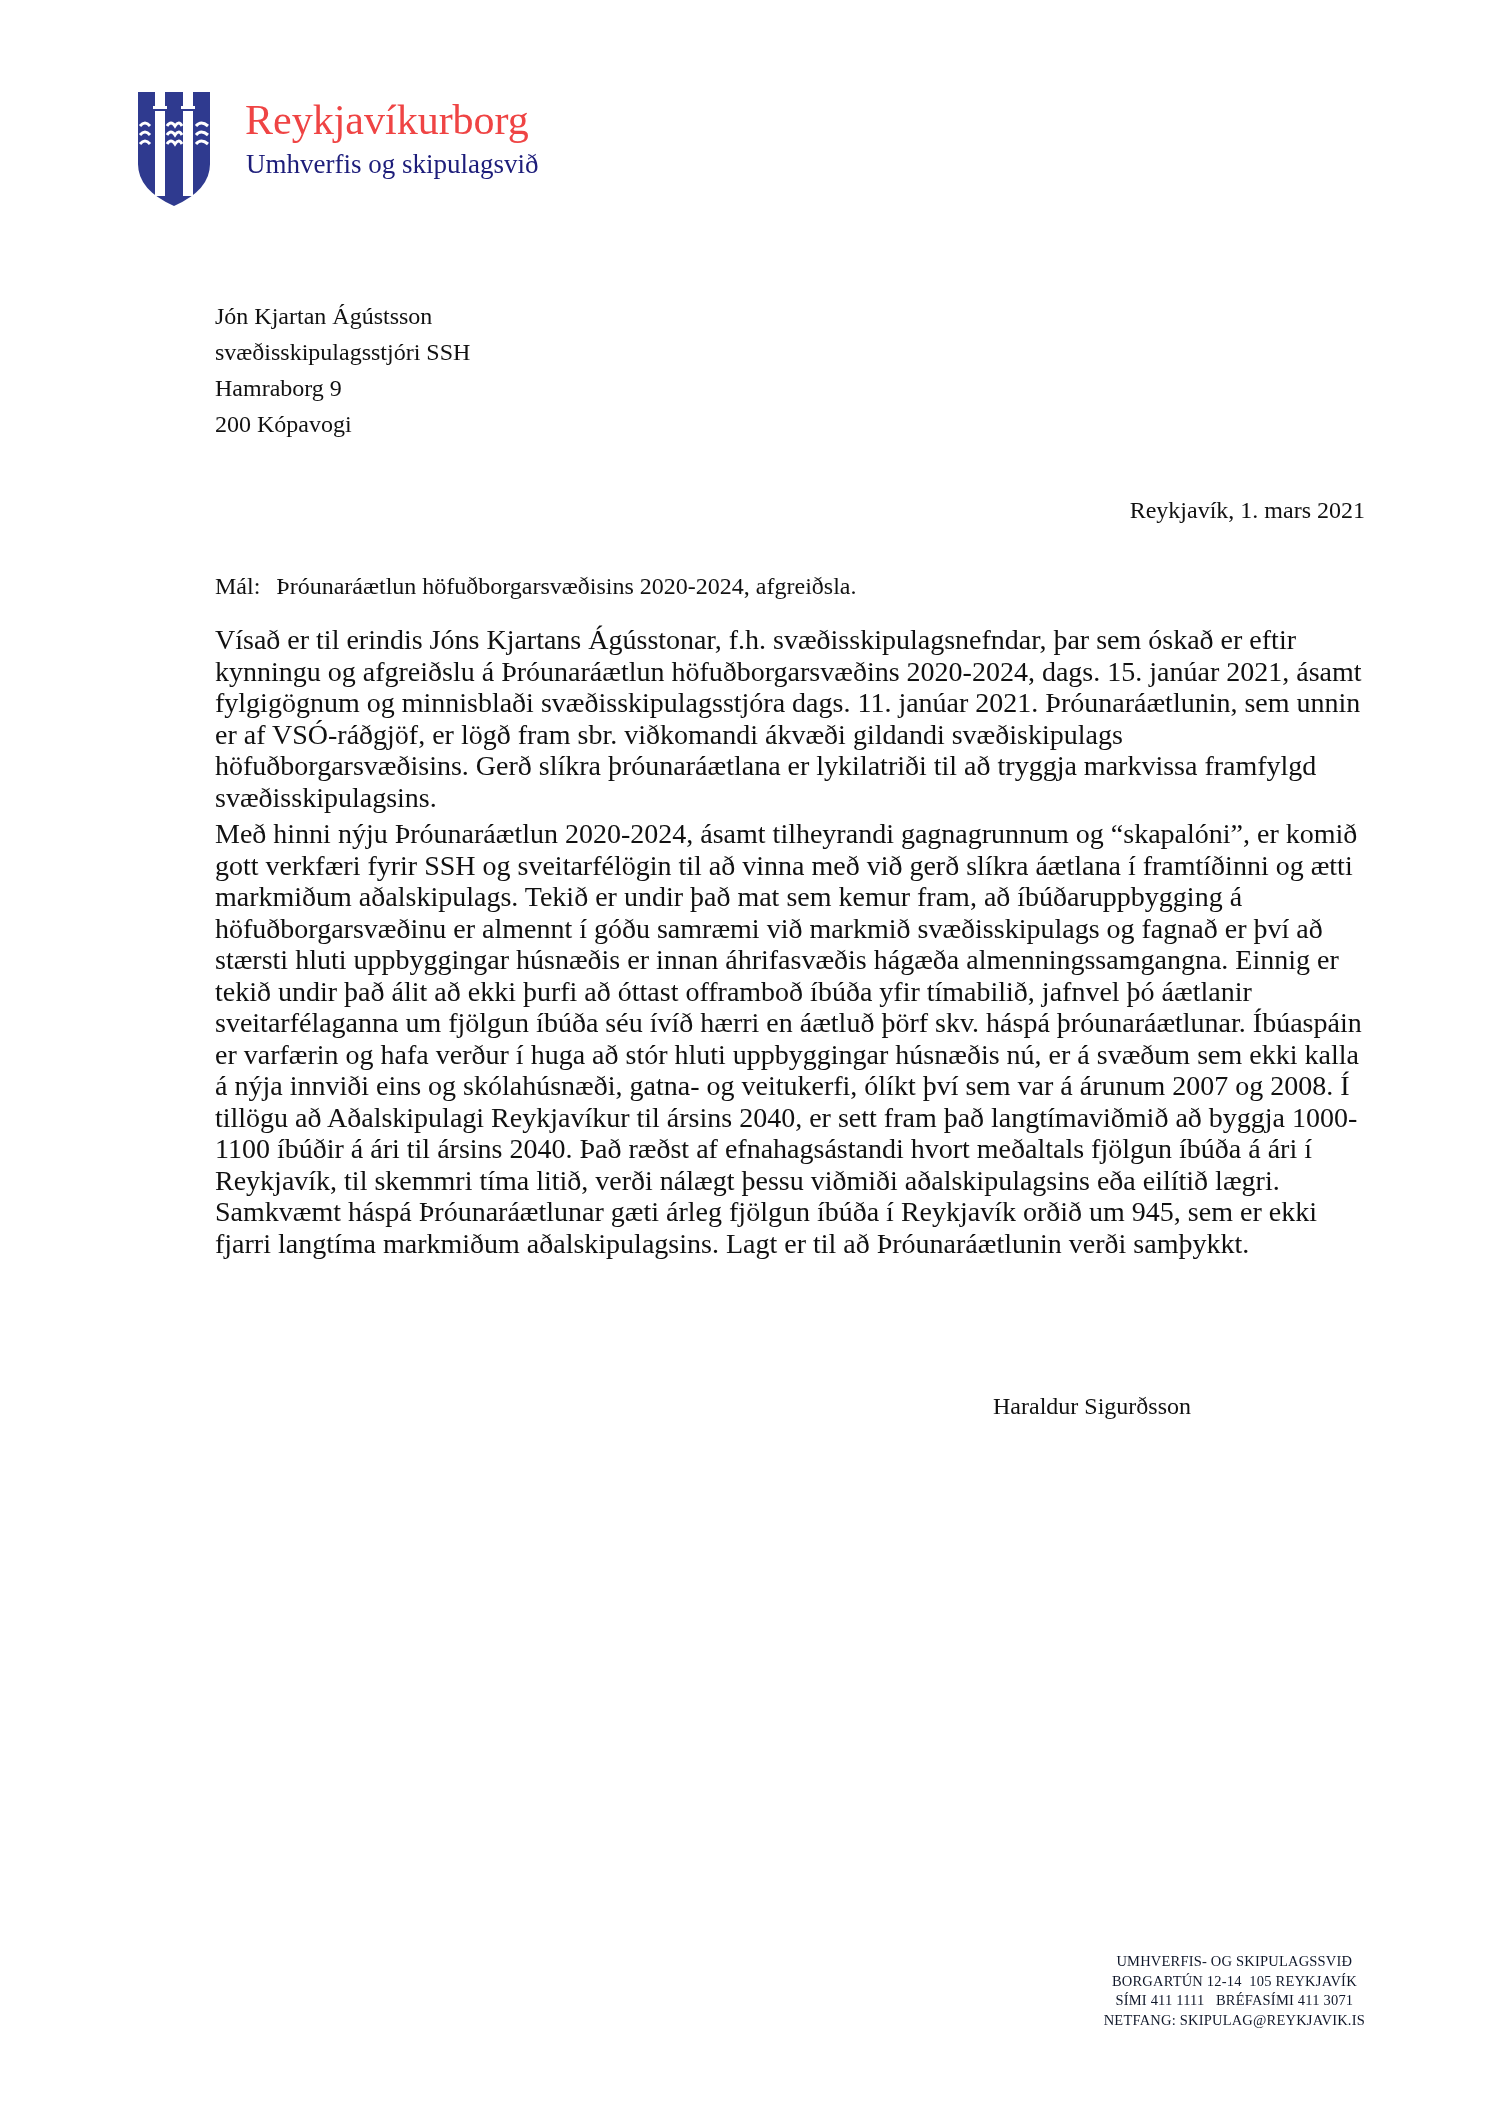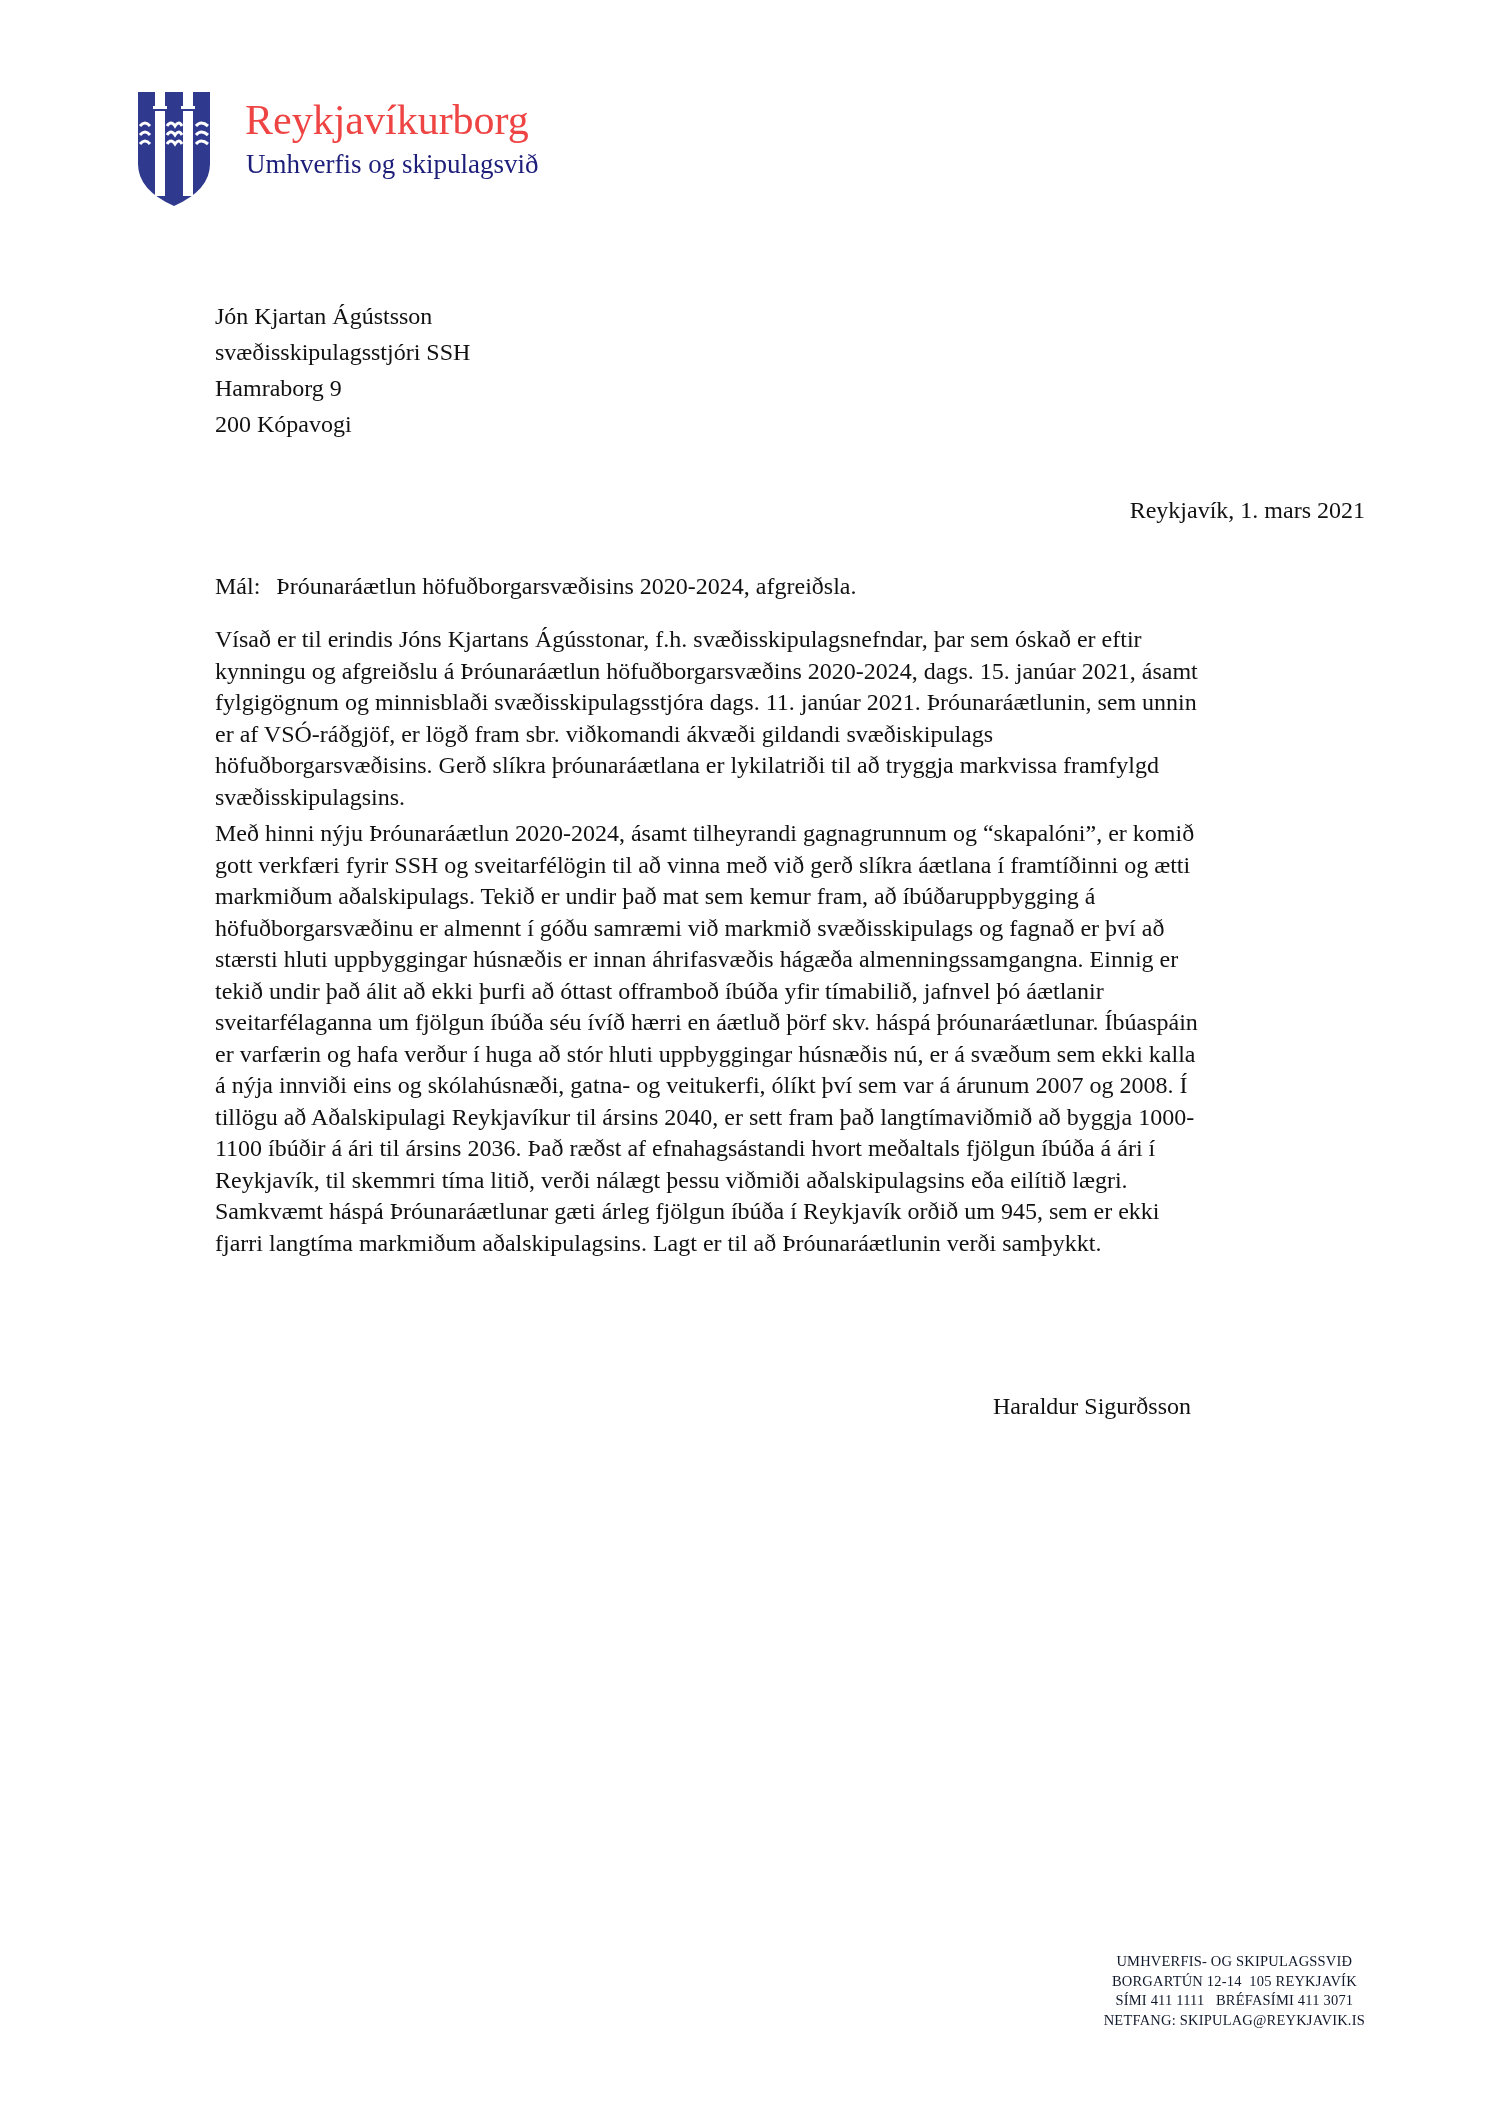--- a/index.html
+++ b/index.html
@@ -26,21 +26,21 @@
     position: absolute; right: 135px; top: 494px;
     font-size: 24px; line-height: 32px; white-space: nowrap;
   }
   .subject {
     position: absolute; left: 215px; top: 570px;
     font-size: 24px; line-height: 32px; white-space: nowrap;
   }
   .subject .lbl { margin-right: 10px; }
   .body {
     position: absolute; left: 215px; top: 624px; width: 1150px;
-    font-size: 24px; line-height: 31.5px;
+    font-size: 28px; line-height: 31.5px;
   }
   .para { margin: 0 0 5px 0; }
   .para .ln { white-space: nowrap; display: block; }
   .signature {
     position: absolute; left: 993px; top: 1390px;
     font-size: 24px; line-height: 32px; white-space: nowrap;
   }
   .footer {
     position: absolute; right: 135px; top: 1952px;
     text-align: center; color: #0f172a;
@@ -103,21 +103,21 @@
     <span class="ln">Með hinni nýju Þróunaráætlun 2020-2024, ásamt tilheyrandi gagnagrunnum og “skapalóni”, er komið</span>
     <span class="ln">gott verkfæri fyrir SSH og sveitarfélögin til að vinna með við gerð slíkra áætlana í framtíðinni og ætti</span>
     <span class="ln">markmiðum aðalskipulags. Tekið er undir það mat sem kemur fram, að íbúðaruppbygging á</span>
     <span class="ln">höfuðborgarsvæðinu er almennt í góðu samræmi við markmið svæðisskipulags og fagnað er því að</span>
     <span class="ln">stærsti hluti  uppbyggingar húsnæðis er innan áhrifasvæðis hágæða almenningssamgangna. Einnig er</span>
     <span class="ln">tekið undir það álit að ekki þurfi að óttast offramboð íbúða yfir tímabilið, jafnvel þó áætlanir</span>
     <span class="ln">sveitarfélaganna um fjölgun íbúða séu ívíð hærri en áætluð þörf skv. háspá þróunaráætlunar. Íbúaspáin</span>
     <span class="ln">er varfærin og hafa verður í huga að stór hluti uppbyggingar húsnæðis nú, er á svæðum sem ekki kalla</span>
     <span class="ln">á nýja innviði eins og skólahúsnæði, gatna- og veitukerfi, ólíkt því sem var á árunum 2007 og 2008. Í</span>
     <span class="ln">tillögu að Aðalskipulagi Reykjavíkur til ársins 2040, er sett fram það langtímaviðmið að byggja 1000-</span>
-    <span class="ln">1100 íbúðir á ári til ársins 2036. Það ræðst af efnahagsástandi hvort meðaltals fjölgun íbúða á ári í</span>
+    <span class="ln">1100 íbúðir á ári til ársins 2040. Það ræðst af efnahagsástandi hvort meðaltals fjölgun íbúða á ári í</span>
     <span class="ln">Reykjavík, til skemmri tíma litið, verði nálægt þessu viðmiði aðalskipulagsins eða eilítið lægri.</span>
     <span class="ln">Samkvæmt háspá Þróunaráætlunar gæti árleg fjölgun íbúða í Reykjavík orðið um 945, sem er ekki</span>
     <span class="ln">fjarri langtíma markmiðum aðalskipulagsins.  Lagt er til að Þróunaráætlunin verði samþykkt.</span>
   </div>
 </div>
 
 <div class="signature">Haraldur Sigurðsson</div>
 
 <div class="footer">
   <div>UMHVERFIS- OG SKIPULAGSSVIÐ</div>

